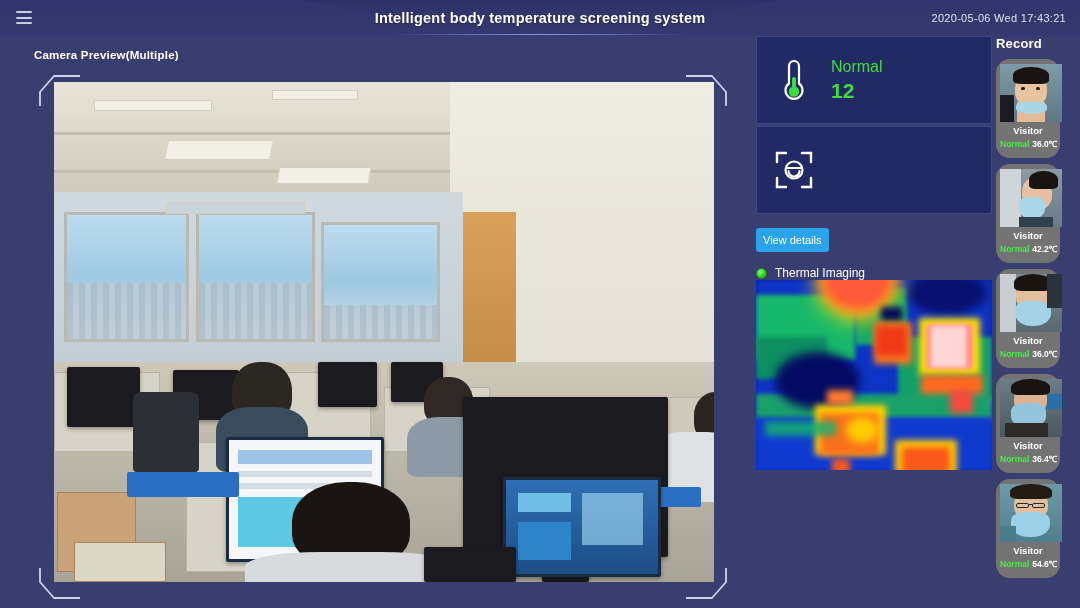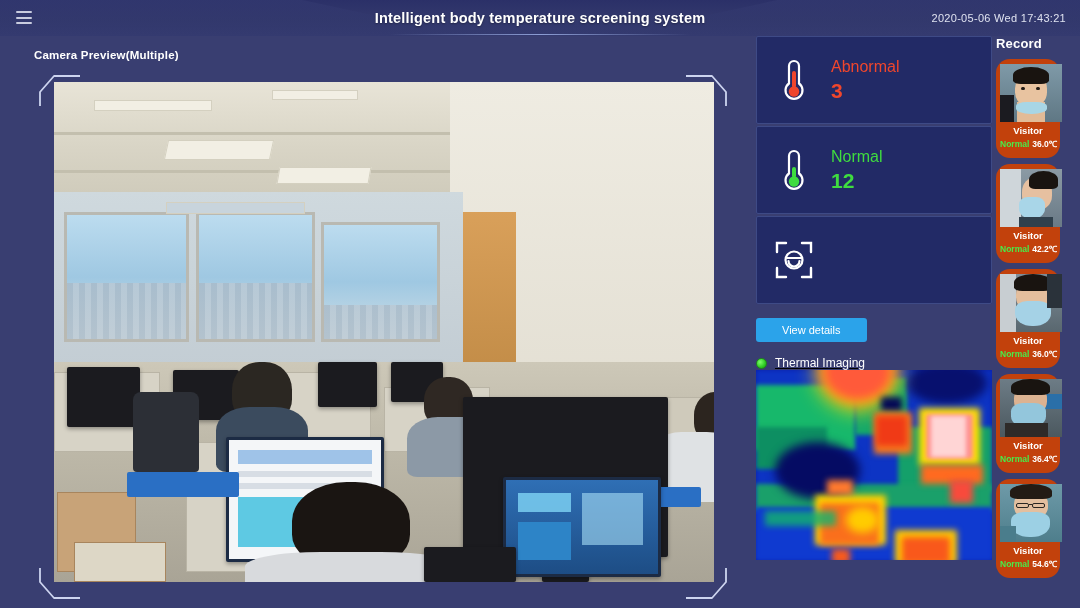--- a/index.html
+++ b/index.html
@@ -130,30 +130,30 @@
   .abnormal .stat-label, .abnormal .stat-value { color: #f0462c; }
   .normal .stat-label, .normal .stat-value { color: #3fdc3f; }
   .recog .stat-label, .recog .stat-value { color: #ffffff; }
 
   .view-details {
     display: inline-block;
     margin-top: 12px;
     background: #2ba3ea;
     color: #ffffff;
     font-size: 11px;
-    padding: 6px 26px;
+    padding: 6px 7px;
     border-radius: 3px;
     border: none;
     cursor: pointer;
     font-family: "Liberation Sans", sans-serif;
   }
 
   .thermal-head {
     display: flex; align-items: center; gap: 8px;
-    margin-top: 14px;  text-decoration: underline;
+    margin-top: 14px; 
   }
   .thermal-dot {
     width: 11px; height: 11px; border-radius: 50%;
     background: radial-gradient(circle at 35% 35%, #7dff6a 0%, #2ecb23 60%, #1b9612 100%);
     border: 1px solid #1d8a18;
     flex-shrink: 0;
   }
   .thermal-head-label { color: #ffffff; font-size: 12px; }
   .thermal-img {
     width: 236px; height: 190px;
@@ -168,21 +168,21 @@
     position: absolute; left: 996px; top: 36px;
     width: 84px; height: 572px;
   }
   .record-title {
     color: #ffffff; font-size: 13px; font-weight: bold;
     margin-bottom: 8px; letter-spacing: .2px; padding-left: 0;
   }
   .record-list { position: relative; width: 84px; height: 540px; overflow: hidden; }
   .record-card {
     width: 64px; height: 99px;
-    background: #c2410c;
+    background: #737373;
     border-radius: 14px;
     margin-bottom: 6px;
     padding: 5px 4px 0 4px;
     text-align: center;
     position: relative;
   }
   .record-photo {
     width: 62px; height: 58px; margin: 0 auto;
     overflow: hidden; position: relative;
     background: #6d7f8c;
@@ -319,33 +319,20 @@
     <div class="bracket" style="right:0;bottom:0;">
       <svg width="46" height="46" viewBox="0 0 46 46">
         <polyline points="44,12 44,26 30,42 4,42" fill="none" stroke="#cdd4ef" stroke-width="1.8" stroke-linejoin="round"></polyline>
       </svg>
     </div>
   </div>
 </div>
 
 <div class="stats-section">
 
-  <div class="stat-card abnormal">
-    <div class="stat-icon">
-      <svg width="26" height="44" viewBox="0 0 26 44">
-        <path d="M13 3 a5 5 0 0 1 5 5 v17.5 a8.5 8.5 0 1 1 -10 0 V8 a5 5 0 0 1 5 -5 z" fill="none" stroke="#ffffff" stroke-width="2.2"></path>
-        <circle cx="13" cy="33.5" r="5.2" fill="#f0462c"></circle>
-        <rect x="11" y="13" width="4" height="17" rx="2" fill="#f0462c"></rect>
-      </svg>
-    </div>
-    <div class="stat-text">
-      <div class="stat-label">Abnormal</div>
-      <div class="stat-value">3</div>
-    </div>
-  </div>
 
   <div class="stat-card normal">
     <div class="stat-icon">
       <svg width="26" height="44" viewBox="0 0 26 44">
         <path d="M13 3 a5 5 0 0 1 5 5 v17.5 a8.5 8.5 0 1 1 -10 0 V8 a5 5 0 0 1 5 -5 z" fill="none" stroke="#ffffff" stroke-width="2.2"></path>
         <circle cx="13" cy="33.5" r="5.2" fill="#3fdc3f"></circle>
         <rect x="11" y="19" width="4" height="11" rx="2" fill="#3fdc3f"></rect>
       </svg>
     </div>
     <div class="stat-text">

